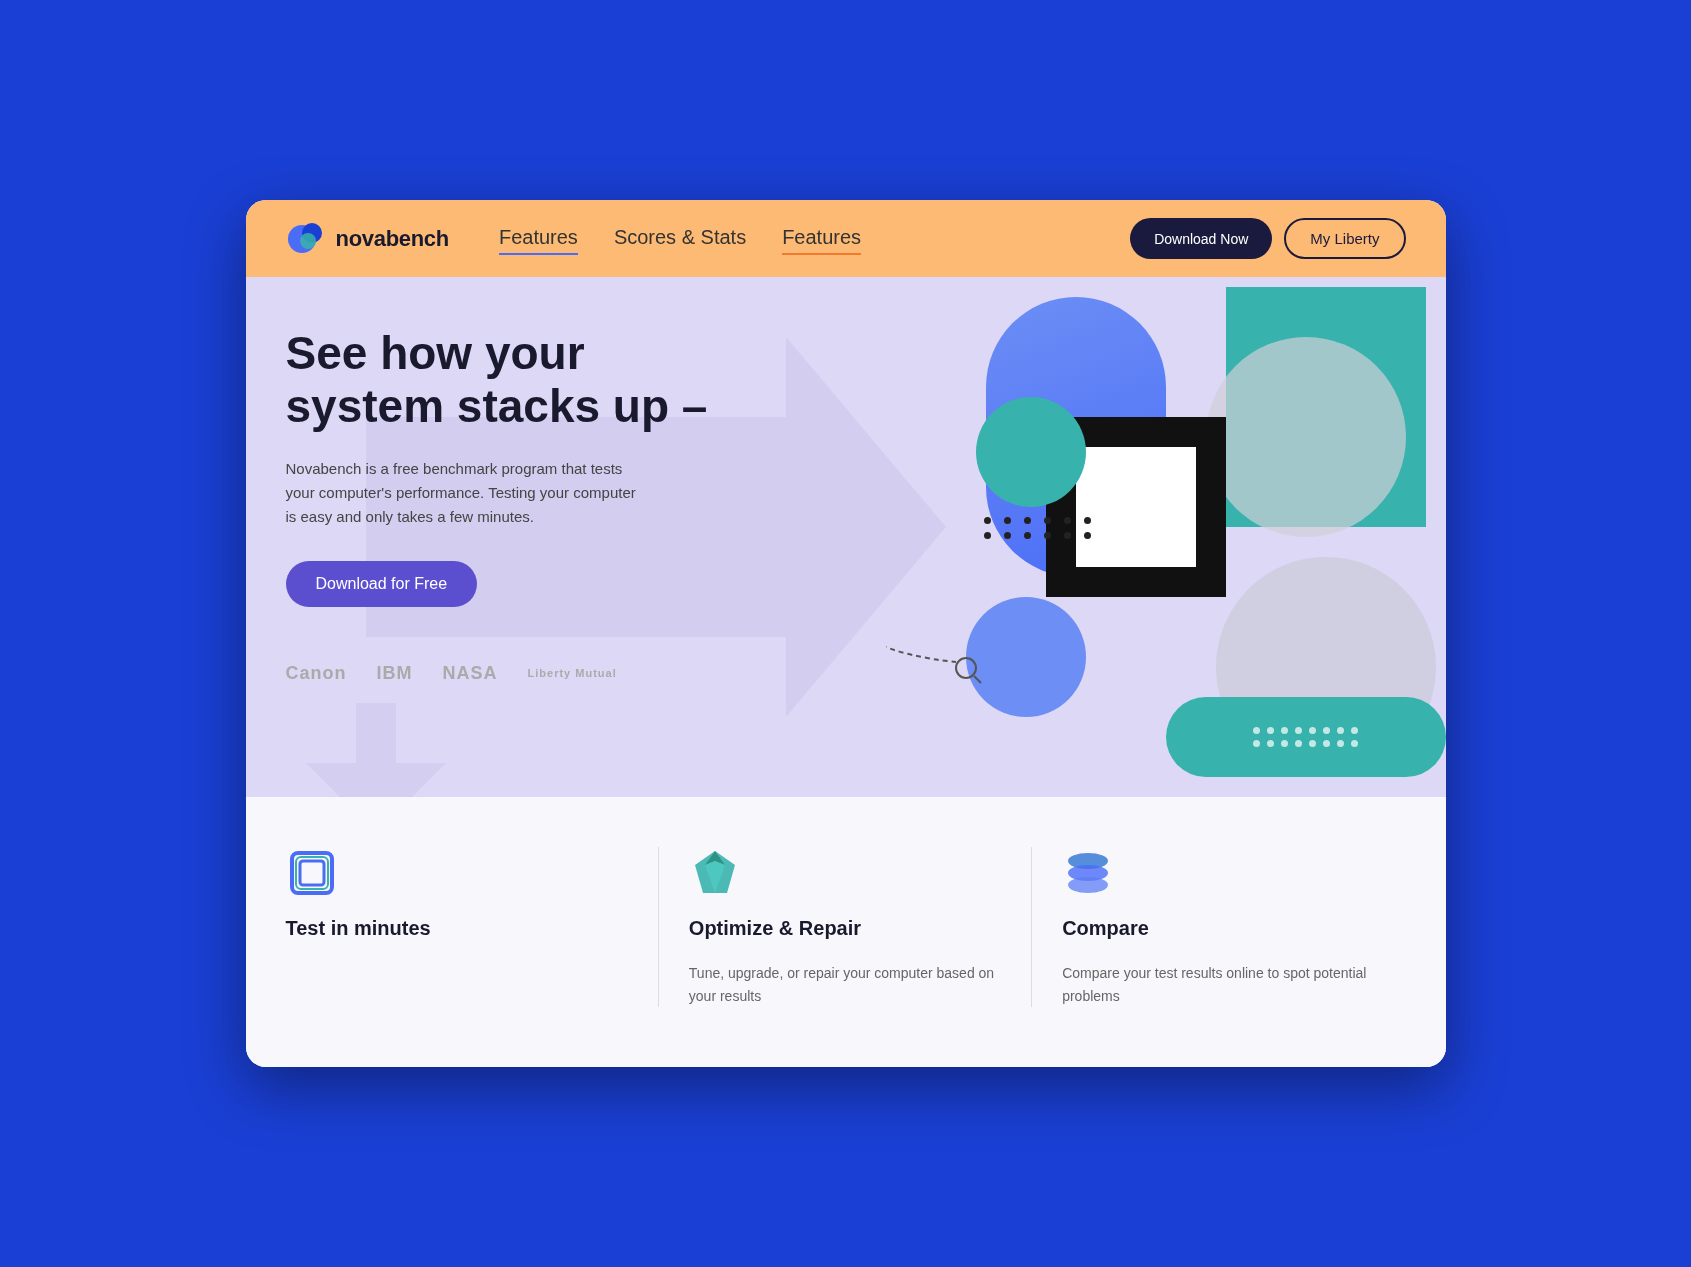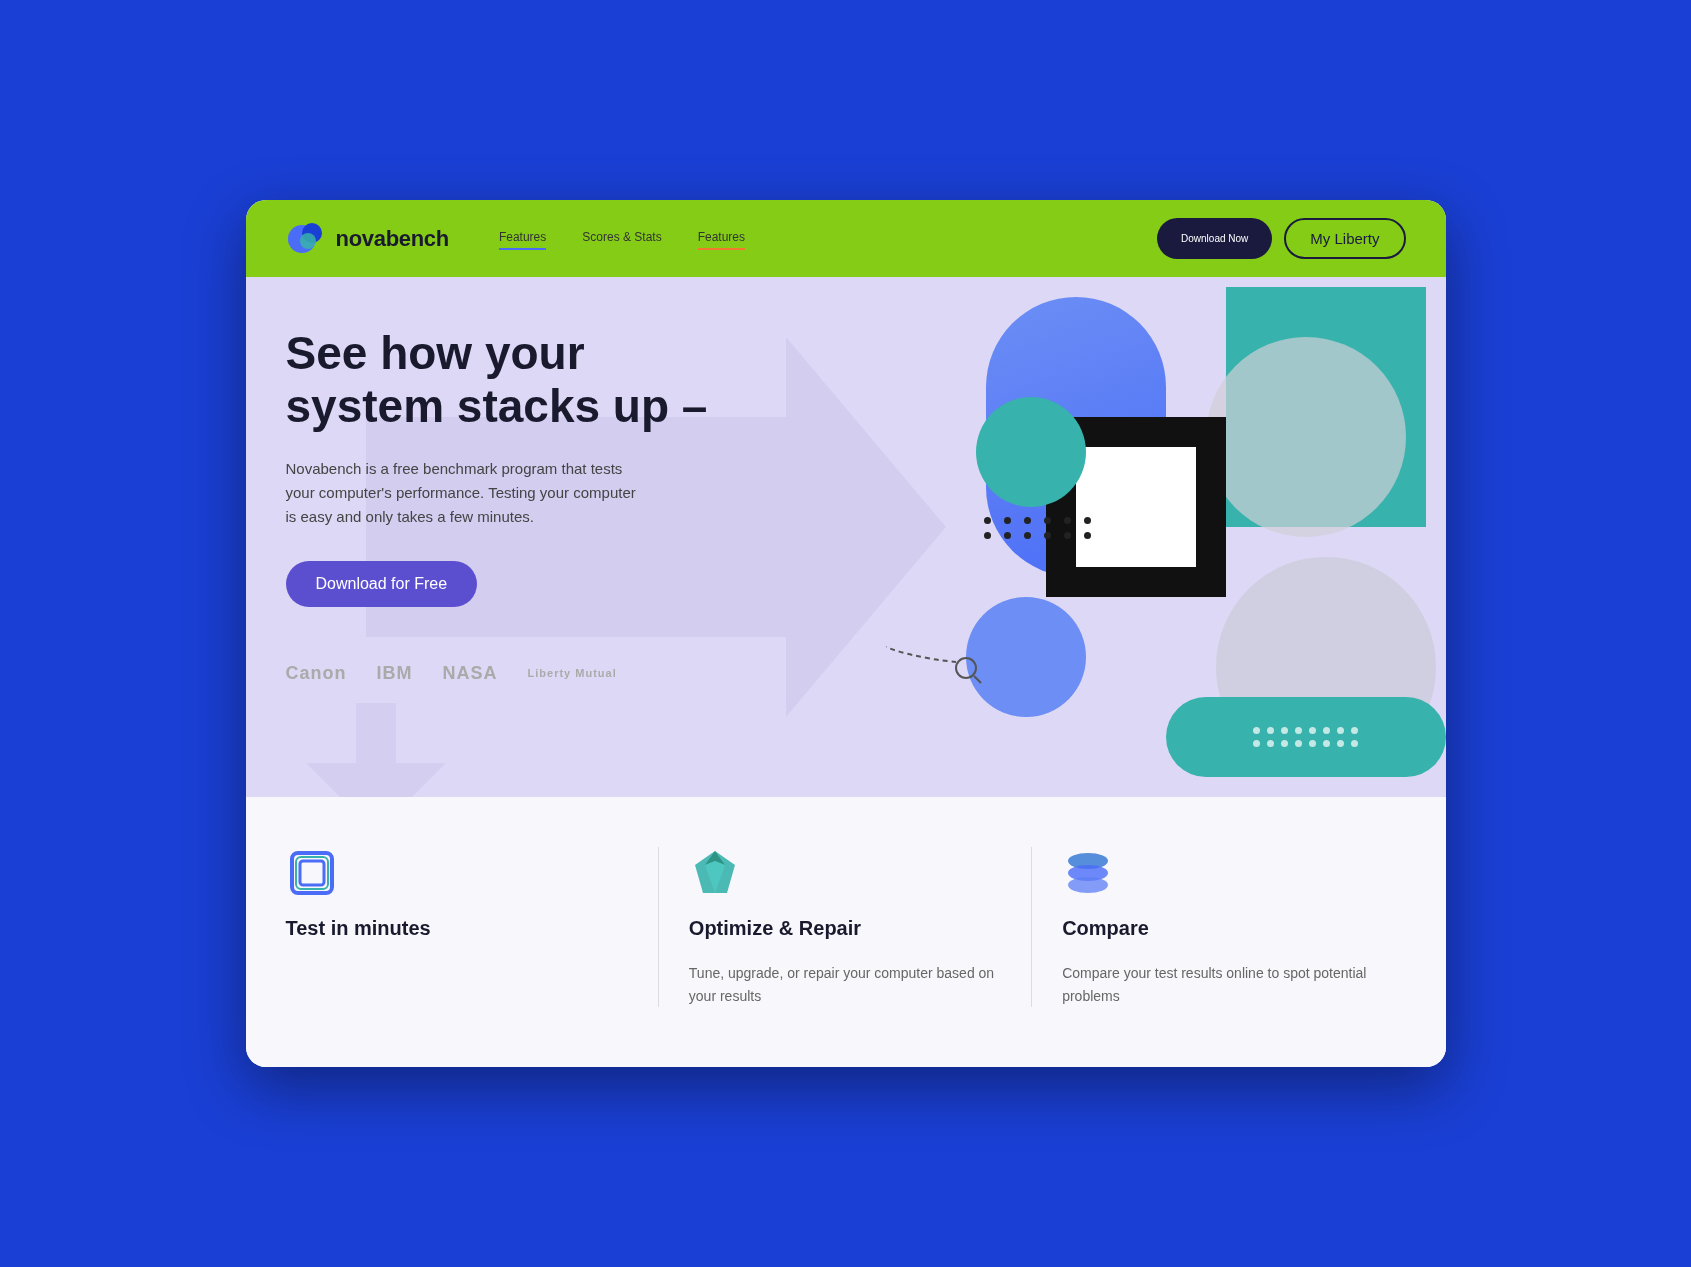--- a/index.html
+++ b/index.html
@@ -17,21 +17,21 @@
       background: #f8f8fc;
       border-radius: 20px;
       width: 1200px;
       max-width: 100%;
       overflow: hidden;
       box-shadow: 0 20px 60px rgba(0,0,0,0.4);
     }
 
     
     .navbar {
-      background: #84cc16;
+      background: #fdba74;
       display: flex;
       align-items: center;
       padding: 18px 40px;
       gap: 20px;
     }
 
     .logo-area {
       display: flex;
       align-items: center;
       gap: 10px;
@@ -52,21 +52,21 @@
     }
 
     .nav-links {
       display: flex;
       align-items: center;
       gap: 36px;
       flex: 1;
     }
 
     .nav-link {
-      font-size: 12px;
+      font-size: 20px;
       color: #333;
       text-decoration: none;
       position: relative;
       padding-bottom: 3px;
     }
 
     .nav-link.active-blue::after {
       content: '';
       position: absolute;
       bottom: -3px;
@@ -89,21 +89,21 @@
       gap: 12px;
       margin-left: auto;
     }
 
     .btn-download-now {
       background: #1a1a3e;
       color: #fff;
       border: none;
       border-radius: 50px;
       padding: 12px 24px;
-      font-size: 10px;
+      font-size: 14px;
       font-weight: 500;
       cursor: pointer;
     }
 
     .btn-my-account {
       background: transparent;
       color: #1a1a3e;
       border: 2px solid #1a1a3e;
       border-radius: 50px;
       padding: 10px 24px;

